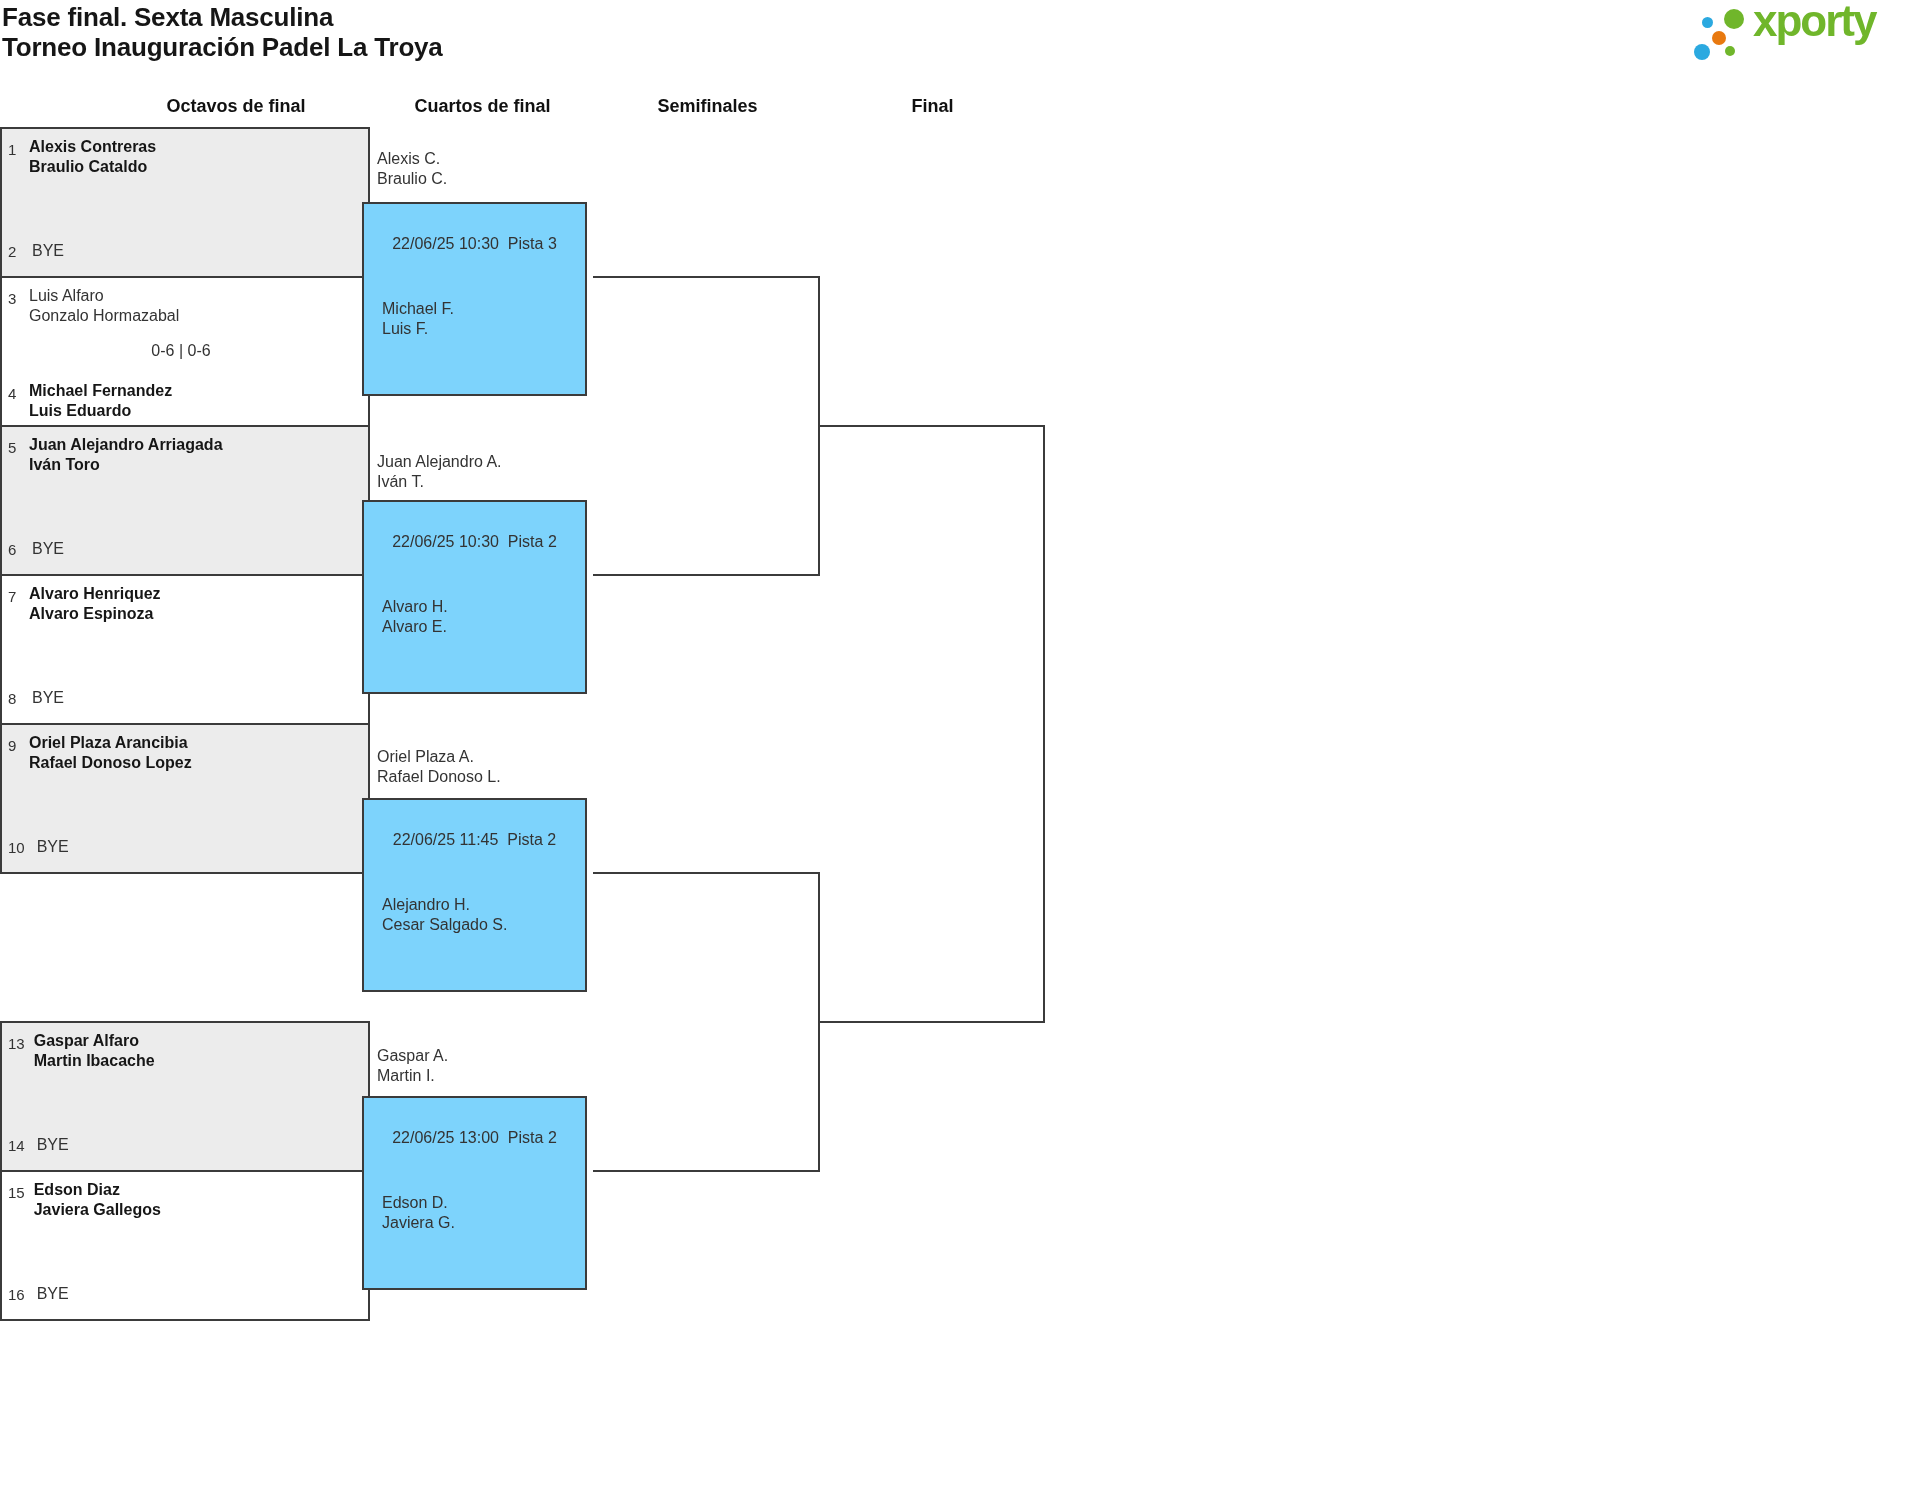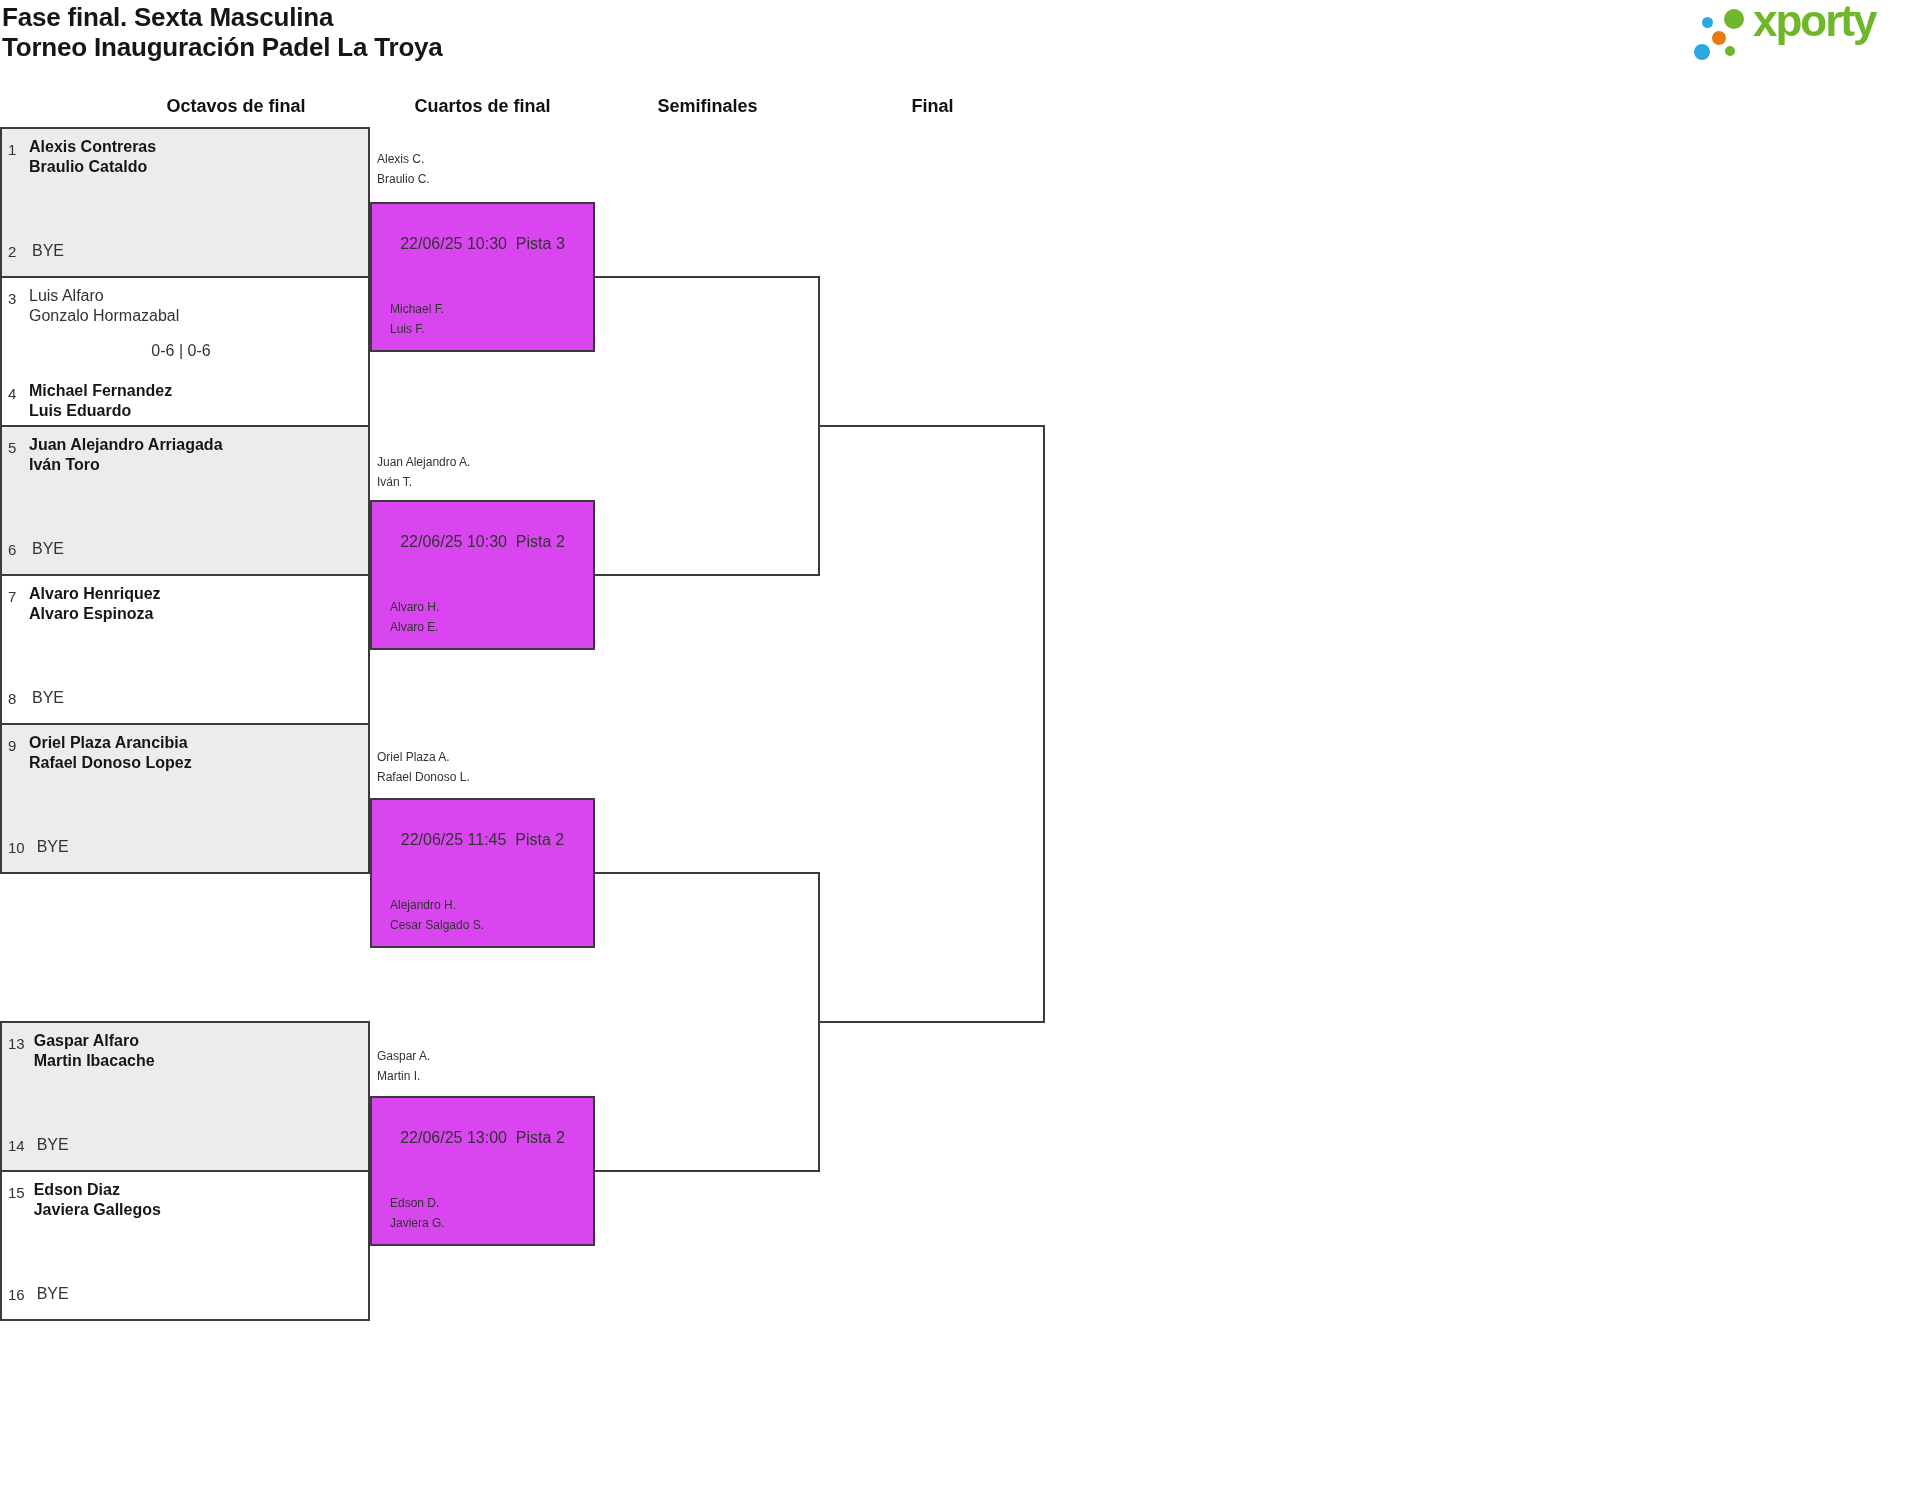--- a/index.html
+++ b/index.html
@@ -32,24 +32,24 @@
   .slot-top{position:absolute;left:6px;top:8px;display:flex;gap:9px;}
   .slot-bottom{position:absolute;left:6px;bottom:5px;display:flex;gap:9px;}
   .slot-bye{position:absolute;left:6px;bottom:15px;display:flex;gap:12px;font-size:16px;line-height:20px;color:#333;}
   .seed{font-size:15px;line-height:19px;color:#333;min-width:12px;padding-top:3px;}
   .slot-bye .seed{padding-top:1px;}
   .team div{font-size:16px;line-height:19.5px;color:#333;}
   .team.w div{font-weight:700;color:#161616;}
   .score{position:absolute;left:0;right:8px;top:50%;margin-top:-10px;text-align:center;
          font-size:16px;color:#333;}
   
-  .qbox{position:absolute;left:370px;width:225px;height:150px;border:2px solid #3b3b3b;
-        box-sizing:border-box;background:#d946ef;}
+  .qbox{position:absolute;left:362px;width:225px;height:194px;border:2px solid #3b3b3b;
+        box-sizing:border-box;background:#7dd3fc;}
   .qdate{position:absolute;left:0;right:0;top:31px;text-align:center;font-size:16px;color:#333;white-space:pre;}
-  .qteam div{font-size:12px;line-height:20px;color:#333;}
+  .qteam div{font-size:16px;line-height:20px;color:#333;}
   .qteam-free{position:absolute;left:377px;}
   .qbox .qteam{position:absolute;left:5px;top:95px;margin-left:13px;}
   
   .hline{position:absolute;height:2px;background:#3b3b3b;}
   .vline{position:absolute;width:2px;background:#3b3b3b;}
 </style>
 </head>
 <body>
 
 <div class="stage">

